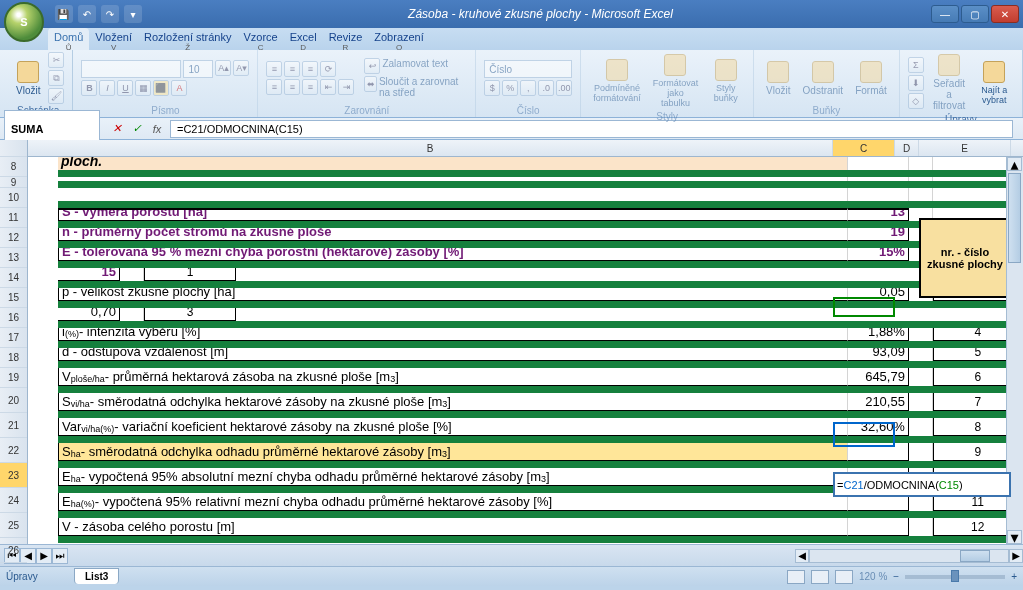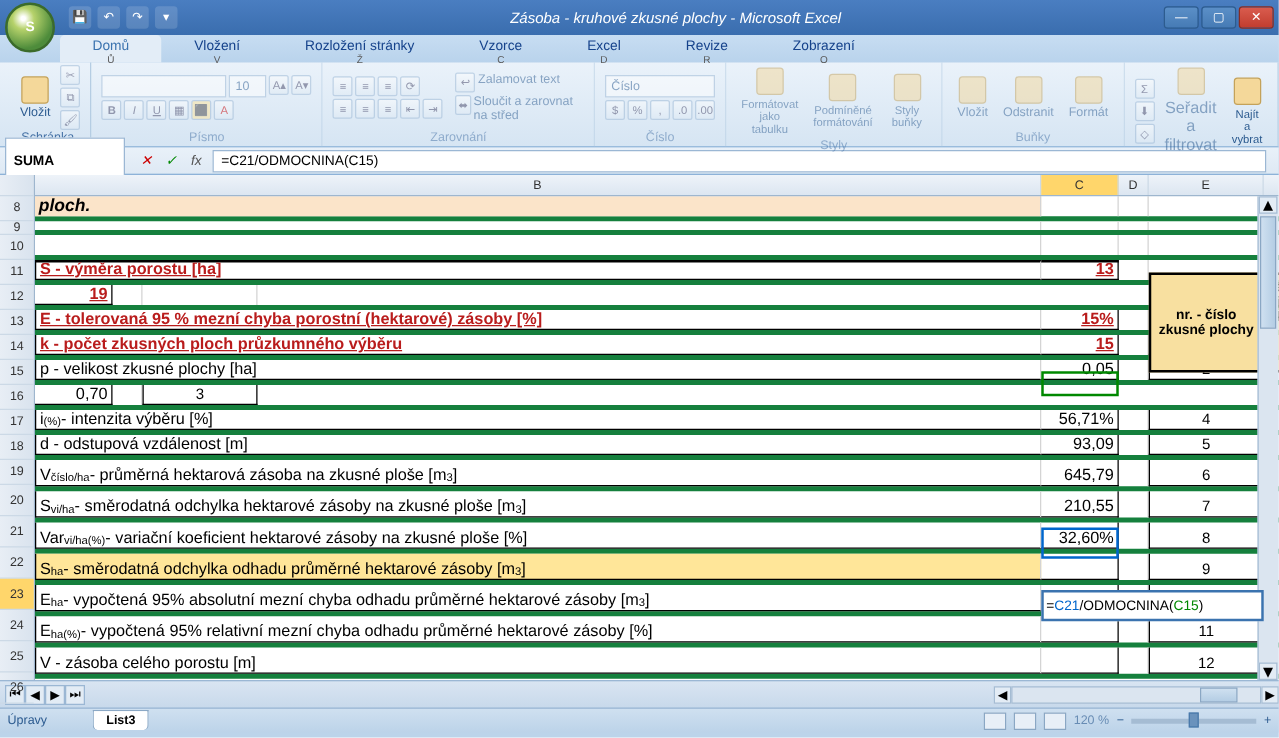--- a/index.html
+++ b/index.html
@@ -9,21 +9,21 @@
 .titlebar .qat { display: flex; gap: 5px; padding: 2px 8px; }
 .titlebar .qat-btn { width: 18px; height: 18px; background: rgba(255,255,255,0.15); border-radius: 3px; display: flex; align-items: center; justify-content: center; font-size: 10px; }
 .titlebar .doc-title { flex: 1; text-align: center; font-style: italic; }
 .titlebar .win-controls { display: flex; gap: 2px; padding-right: 4px; }
 .titlebar .win-btn { width: 28px; height: 18px; background: linear-gradient(#5b8fc7, #467bb5); border: 1px solid #2d5c8f; border-radius: 3px; display:flex; align-items:center; justify-content:center; font-size: 10px; color:#fff; }
 .titlebar .win-btn.close { background: linear-gradient(#d95c4e, #c13d2f); border-color: #8a2c21; }
 
 .office-btn { position: absolute; top: 2px; left: 4px; width: 40px; height: 40px; border-radius: 50%; background: radial-gradient(circle at 35% 30%, #fff 5%, #b6d26b 25%, #4e8c3b 70%); border: 2px solid #3b6b2b; z-index: 10; display:flex; align-items:center; justify-content:center; font-weight:bold; color:#fff; font-size:11px; }
 
 .tabs { height: 22px; background: linear-gradient(#c7ddf2, #b9d3ec); display: flex; padding-left: 48px; font-size: 11px; color: #15428b; }
-.tabs .tab { padding: 3px 26px; cursor: pointer; }
+.tabs .tab { padding: 3px 6px; cursor: pointer; }
 .tabs .tab.active { background: #e3edf7; border-radius: 4px 4px 0 0; color: #3b73af; }
 .tabs .tab .key { display:block; font-size:8px; text-align:center; color:#5a5a5a; }
 
 .ribbon { height: 68px; background: linear-gradient(#eaf2fa, #d6e5f3); border-bottom: 1px solid #8db2d8; display: flex; padding-left: 4px; font-size: 10px; color: #2b5a8f; }
 .ribbon .group { border-right: 1px solid #b5cde3; padding: 2px 8px 0; display:flex; flex-direction:column; justify-content:space-between; }
 .ribbon .group-label { font-size: 10px; color: #4571a5; text-align: center; padding: 1px 0; }
 .ribbon .group-body { flex:1; display:flex; align-items:center; gap:4px; }
 .ribbon .big-btn { display:flex; flex-direction:column; align-items:center; gap:2px; padding: 2px 4px; cursor:pointer; }
 .ribbon .big-btn .ico { width: 22px; height: 22px; background: #f4d89a; border: 1px solid #c4a25a; border-radius: 3px; }
 .ribbon .sel { height: 18px; border: 1px solid #9bb7d4; background: #fff; font-size: 10px; padding: 0 4px; display:flex; align-items:center; min-width: 60px; }
@@ -45,31 +45,31 @@
 .row-headers .rh.short { height: 11px; }
 .row-headers .rh.active { background: #ffd66b; }
 
 .grid-wrap { flex:1; overflow:hidden; position:relative; }
 .col-headers { height: 17px; background: linear-gradient(#eef3f9,#dce6f1); display:flex; border-bottom:1px solid #9eb6ce; position:relative; }
 .col-headers .ch { border-right:1px solid #ccd9e6; font-size:10px; color:#333; display:flex; align-items:center; justify-content:center; }
 .col-headers .ch.active { background: #ffd66b; }
 .ch-B { width: 805px; } .ch-C { width: 62px; } .ch-D { width: 24px; } .ch-E { width: 92px; }
 
 .rows { }
-.row { height: 20px; display:flex; border-bottom: 4px solid #15803d; font-size: 12px; }
+.row { height: 20px; display:flex; border-bottom: 7px solid #15803d; font-size: 12px; margin-left: 30px; }
 .row.tall { height: 25px; }
 .row.short { height: 11px; }
 .cell { border-right: 1px solid #d4d4d4; padding: 1px 3px; display:flex; align-items:flex-end; overflow:hidden; white-space:nowrap; }
 .cB { width: 805px; }
 .cC { width: 62px; justify-content:flex-end; text-align:right; }
 .cD { width: 24px; }
 .cE { width: 92px; justify-content:center; }
 
 .row .cB.peach { background: #fbe4c9; }
-.red-bold { color: #b91c1c; font-weight: bold; font-size: 13px; text-decoration: underline; }
+.red-bold { color: #701a75; font-weight: bold; font-size: 13px; }
 .blk-bold { font-weight: bold; font-style: italic; font-size: 14px; }
 .norm { color: #000; font-size: 13px; }
 
 .bordered-block .cB, .bordered-block .cC { border-bottom: 1px solid #000; }
 .bordered-block .cB { border-left: 1px solid #000; }
 .bordered-block .cC { border-right: 1px solid #000; }
 .thick-top { border-top: 2px solid #000; }
 
 .header-E { background: #f8e0a0; border: 2px solid #000; font-size: 11px; font-weight: bold; text-align: center; display:flex; align-items:center; justify-content:center; }
 .E-cell { border-left: 1px solid #000; border-right: 1px solid #000; border-bottom: 1px solid #000; }
@@ -216,25 +216,25 @@
             <div class="sq">.00</div>
           </div>
       </div>
     </div>
     <div class="group-label">Číslo</div>
   </div>
   <div class="group disabled">
     <div class="group-body">
       <div class="big-btn">
           <div class="ico"></div>
+          <span style="font-size:9px; max-width:54px; white-space:normal; text-align:center">Podmíněné formátování</span>
+        </div>
+      <div class="big-btn">
+          <div class="ico"></div>
           <span style="font-size:9px; max-width:56px; white-space:normal; text-align:center">Formátovat jako tabulku</span>
-        </div>
-      <div class="big-btn">
-          <div class="ico"></div>
-          <span style="font-size:9px; max-width:54px; white-space:normal; text-align:center">Podmíněné formátování</span>
         </div>
       <div class="big-btn">
           <div class="ico"></div>
           <span style="font-size:9px; max-width:40px; white-space:normal; text-align:center">Styly buňky</span>
         </div>
     </div>
     <div class="group-label">Styly</div>
   </div>
   <div class="group disabled">
     <div class="group-body">
@@ -255,21 +255,21 @@
   </div>
   <div class="group">
     <div class="group-body">
       <div class="ico-grid disabled">
           <div class="sq">Σ</div>
           <div class="sq">⬇</div>
           <div class="sq">◇</div>
         </div>
       <div class="big-btn disabled">
           <div class="ico"></div>
-          <span style="font-size:13px; max-width:44px; white-space:normal; text-align:center">Seřadit a filtrovat</span>
+          <span style="font-size:10px; max-width:44px; white-space:normal; text-align:center">Seřadit a filtrovat</span>
         </div>
       <div class="big-btn">
           <div class="ico"></div>
           <span style="font-size:9px; max-width:40px; white-space:normal; text-align:center">Najít a vybrat</span>
         </div>
     </div>
     <div class="group-label">Úpravy</div>
   </div>
 </div>
 
@@ -334,61 +334,61 @@
           <div class="cell cD"></div>
           <div class="cell cE"></div>
         </div>
         <div class="row  bordered-block">
           <div class="cell cB red-bold thick-top">S - výměra porostu [ha]</div>
           <div class="cell cC red-bold thick-top">13</div>
           <div class="cell cD"></div>
           <div class="cell cE"></div>
         </div>
         <div class="row  bordered-block">
+          <div class="cell cB red-bold">n - průměrný počet stromů na zkusné ploše</div>
           <div class="cell cC red-bold">19</div>
           <div class="cell cD"></div>
           <div class="cell cE"></div>
         </div>
         <div class="row  bordered-block">
           <div class="cell cB red-bold">E - tolerovaná 95 % mezní chyba porostní (hektarové) zásoby [%]</div>
           <div class="cell cC red-bold">15%</div>
           <div class="cell cD"></div>
           <div class="cell cE"></div>
         </div>
         <div class="row  bordered-block">
-          <div class="cell cB red-bold">k - počet zkusných ploch průzkumného výběru</div>
           <div class="cell cC red-bold">15</div>
           <div class="cell cD"></div>
           <div class="cell cE E-cell">1</div>
         </div>
         <div class="row  bordered-block">
           <div class="cell cB norm">p - velikost zkusné plochy [ha]</div>
           <div class="cell cC norm">0,05</div>
           <div class="cell cD"></div>
           <div class="cell cE E-cell">2</div>
         </div>
         <div class="row  bordered-block">
           <div class="cell cC norm">0,70</div>
           <div class="cell cD"></div>
           <div class="cell cE E-cell">3</div>
         </div>
         <div class="row  bordered-block">
           <div class="cell cB norm">i<sub>(%)</sub> - intenzita výběru [%]</div>
-          <div class="cell cC norm">56,71%</div>
+          <div class="cell cC norm">1,88%</div>
           <div class="cell cD"></div>
           <div class="cell cE E-cell">4</div>
         </div>
         <div class="row  bordered-block">
           <div class="cell cB norm">d - odstupová vzdálenost [m]</div>
           <div class="cell cC norm">93,09</div>
           <div class="cell cD"></div>
           <div class="cell cE E-cell">5</div>
         </div>
         <div class="row tall bordered-block">
-          <div class="cell cB norm">V<sub>číslo/ha</sub> - průměrná hektarová zásoba na zkusné ploše [m<sup>3</sup>]</div>
+          <div class="cell cB norm">V<sub>ploše/ha</sub> - průměrná hektarová zásoba na zkusné ploše [m<sup>3</sup>]</div>
           <div class="cell cC norm">645,79</div>
           <div class="cell cD"></div>
           <div class="cell cE E-cell">6</div>
         </div>
         <div class="row tall bordered-block">
           <div class="cell cB norm">S<sub>vi/ha</sub> - směrodatná odchylka hektarové zásoby na zkusné ploše [m<sup>3</sup>]</div>
           <div class="cell cC norm">210,55</div>
           <div class="cell cD"></div>
           <div class="cell cE E-cell">7</div>
         </div>

